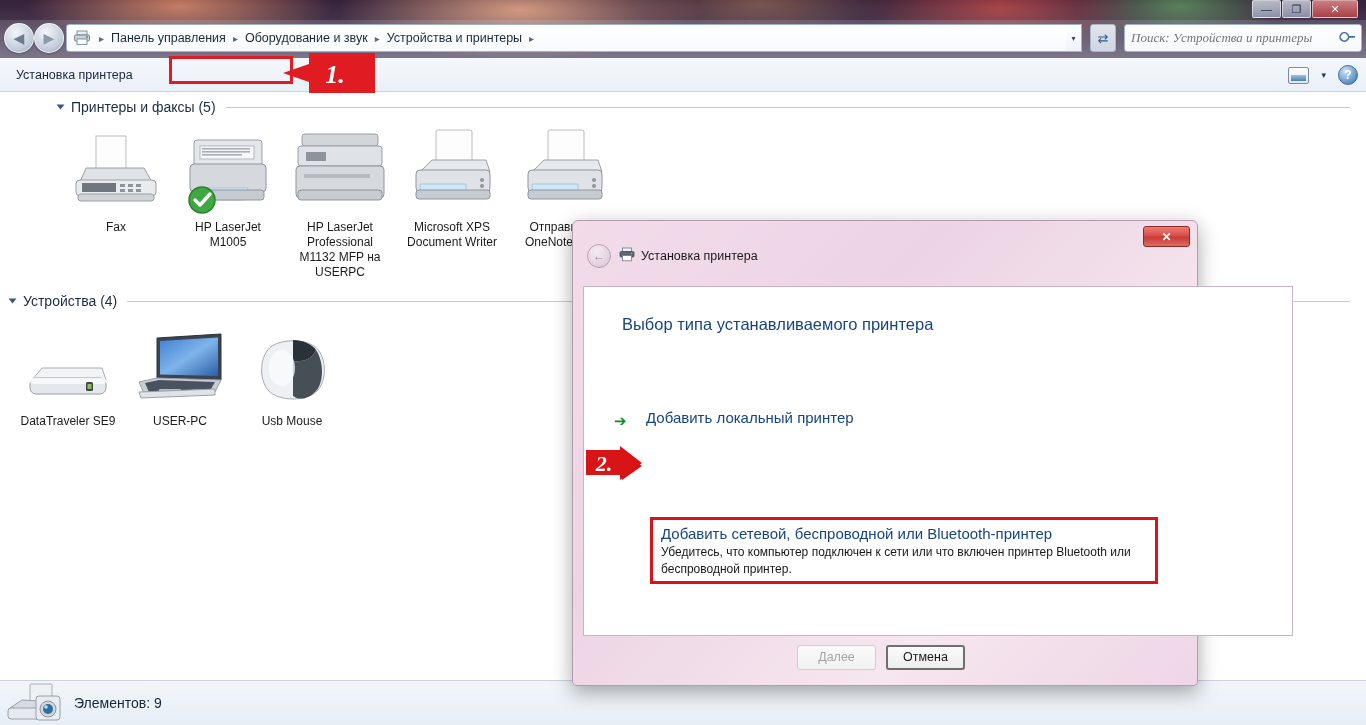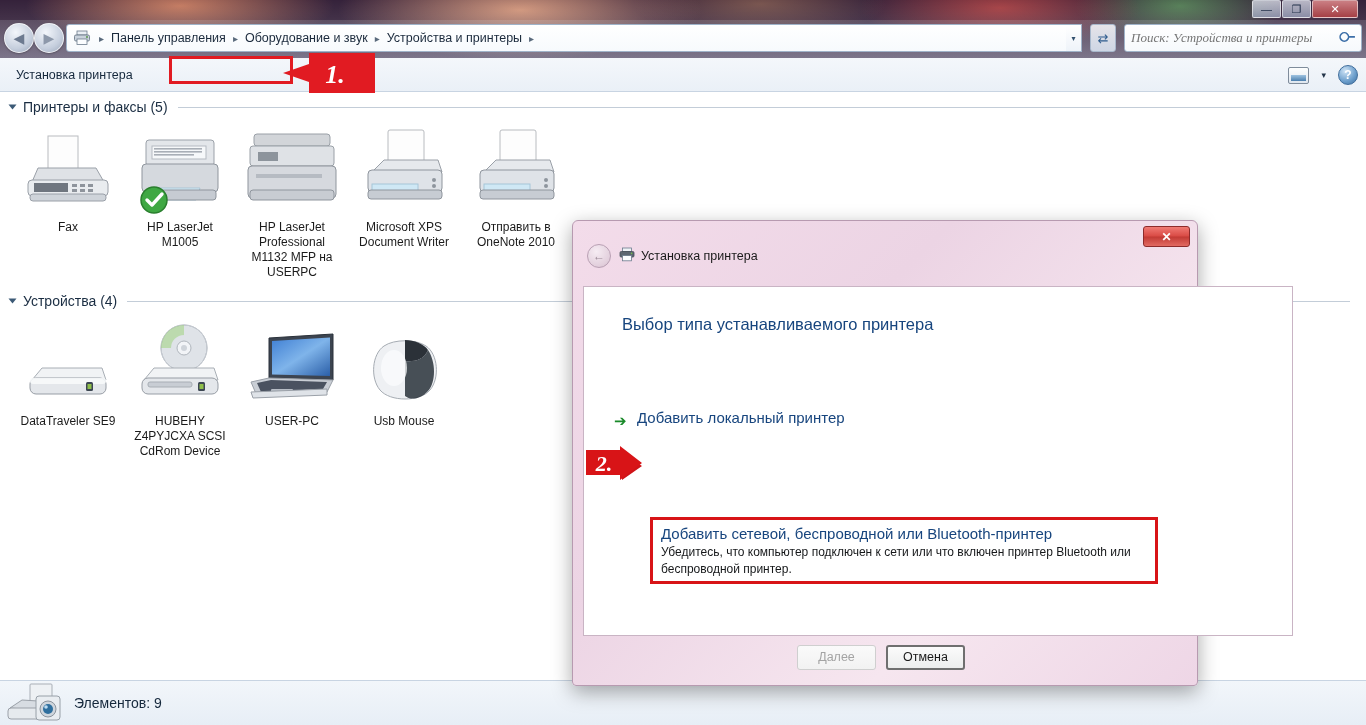--- a/index.html
+++ b/index.html
@@ -193,21 +193,21 @@
     background: #ffffff; border: 1px solid #c9b4c4;
   }
   .dlg-h1 {
     font-size: 16.5px; color: #17457e; padding: 28px 0 0 38px;
   }
   .opt { position: absolute; left: 30px; width: 540px; }
   .opt-arrow {
     position: absolute; left: 0; top: 4px; width: 14px; height: 14px;
     color: #1a8a2a; font-size: 15px; line-height: 1;
   }
-  .opt-title { font-size: 15px; color: #17457e; margin-left: 23px; }
+  .opt-title { font-size: 15px; color: #17457e; margin-left: 32px; }
   .opt-desc { font-size: 12px; color: #16181a; margin-left: 32px; line-height: 17px; margin-top: 3px; }
 
   .opt2-box {
     position: absolute; left: 66px; top: 230px; width: 508px; height: 67px;
     border: 3px solid #d81417; background: #fff;
   }
   .opt2-inner { padding: 5px 8px 0 8px; }
   .opt2-title { font-size: 15px; color: #17457e; }
   .opt2-desc { font-size: 12px; color: #16181a; line-height: 17px; margin-top: 2px; }
 
@@ -289,21 +289,21 @@
     <div class="tb-item">Установка принтера</div>
     <div class="tb-right">
       <div class="tb-viewicon"></div>
       <div class="tb-caret">▾</div>
       <div class="tb-help">?</div>
     </div>
   </div>
 
   <div class="content">
 
-    <div class="group" style="top:4px;">
+    <div class="group" style="top:4px;padding-left:48px;">
       <div class="group-head">
         <span class="grp-tri"></span>
         <span class="grp-label">Принтеры и факсы (5)</span>
         <span class="grp-rule"></span>
       </div>
       <div class="items">
 
         <div class="item">
           <div class="item-ico">
             <svg width="100" height="80" viewBox="0 0 100 80">
@@ -412,41 +412,20 @@
               <path d="M14 52 L24 40 L84 40 L88 52 Z" fill="#f1f3f5" stroke="#a8aeb5"></path>
               <rect x="12" y="50" width="76" height="16" rx="6" fill="#e4e7eb" stroke="#979da5"></rect>
               <rect x="12" y="50" width="76" height="6" rx="3" fill="#f7f9fb" opacity=".9"></rect>
               <rect x="68" y="54" width="7" height="9" rx="1.5" fill="#3c4652"></rect>
               <rect x="69.5" y="56" width="4" height="5" fill="#8fbf4a"></rect>
             </svg>
           </div>
           <div class="item-label">DataTraveler SE9</div>
         </div>
 
-        <div class="item">
-          <div class="item-ico">
-            <svg width="100" height="86" viewBox="0 0 100 86">
-              <g>
-                <circle cx="54" cy="26" r="23" fill="#dfe3e8" stroke="#a9afb7"></circle>
-                <circle cx="54" cy="26" r="23" fill="none" stroke="#c7ccd3"></circle>
-                <path d="M31 26 a23 23 0 0 1 23 -23 l0 10 a13 13 0 0 0 -13 13 z" fill="#9fd37e" opacity=".55"></path>
-                <circle cx="54" cy="26" r="7" fill="#f2f4f7" stroke="#b0b6bd"></circle>
-                <circle cx="54" cy="26" r="3" fill="#cfd4da"></circle>
-              </g>
-              <path d="M14 58 L24 46 L84 46 L88 58 Z" fill="#f1f3f5" stroke="#a8aeb5"></path>
-              <rect x="12" y="56" width="76" height="16" rx="6" fill="#e4e7eb" stroke="#979da5"></rect>
-              <rect x="18" y="60" width="44" height="5" rx="2" fill="#c8cdd4" stroke="#a8aeb5"></rect>
-              <rect x="68" y="60" width="7" height="9" rx="1.5" fill="#3c4652"></rect>
-              <rect x="69.5" y="62" width="4" height="5" fill="#8fbf4a"></rect>
-            </svg>
-          </div>
-          <div class="item-label" style="white-space:pre-line">HUBEHY
-Z4PYJCXA SCSI
-CdRom Device</div>
-        </div>
 
         <div class="item">
           <div class="item-ico">
             <svg width="102" height="82" viewBox="0 0 102 82">
               <path d="M28 12 L92 8 L92 54 L28 52 Z" fill="#3c4450" stroke="#2a313a"></path>
               <path d="M31 15 L89 11.5 L89 50 L31 48.5 Z" fill="url(#scr)"></path>
               <defs>
                 <linearGradient id="scr" x1="0" y1="0" x2="1" y2="1">
                   <stop offset="0" stop-color="#3f7fd4"></stop>
                     <stop offset="0.5" stop-color="#7fb4ea"></stop>

